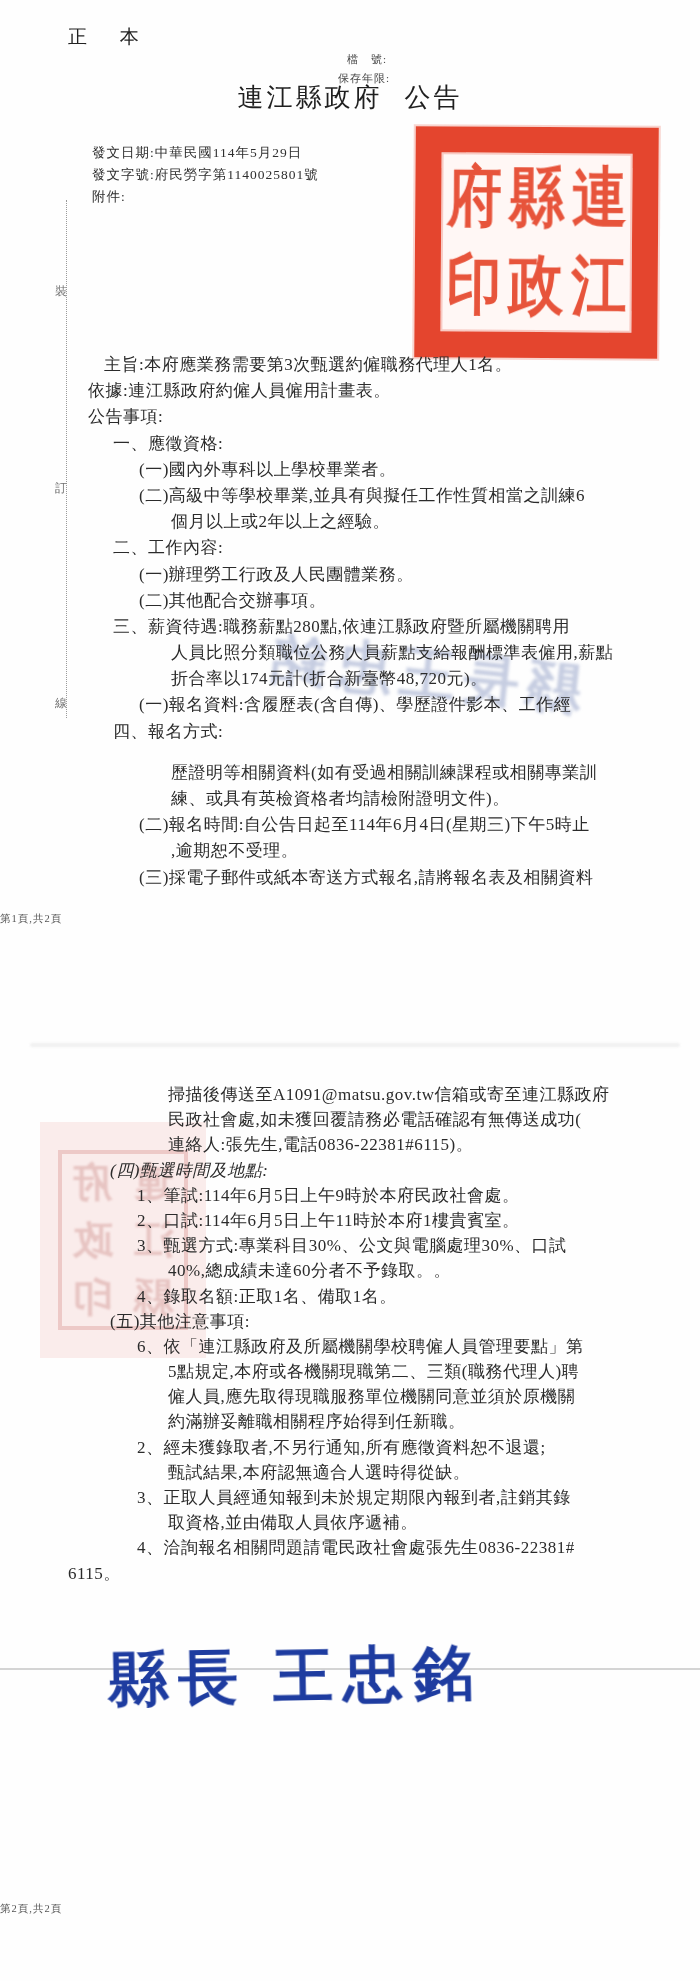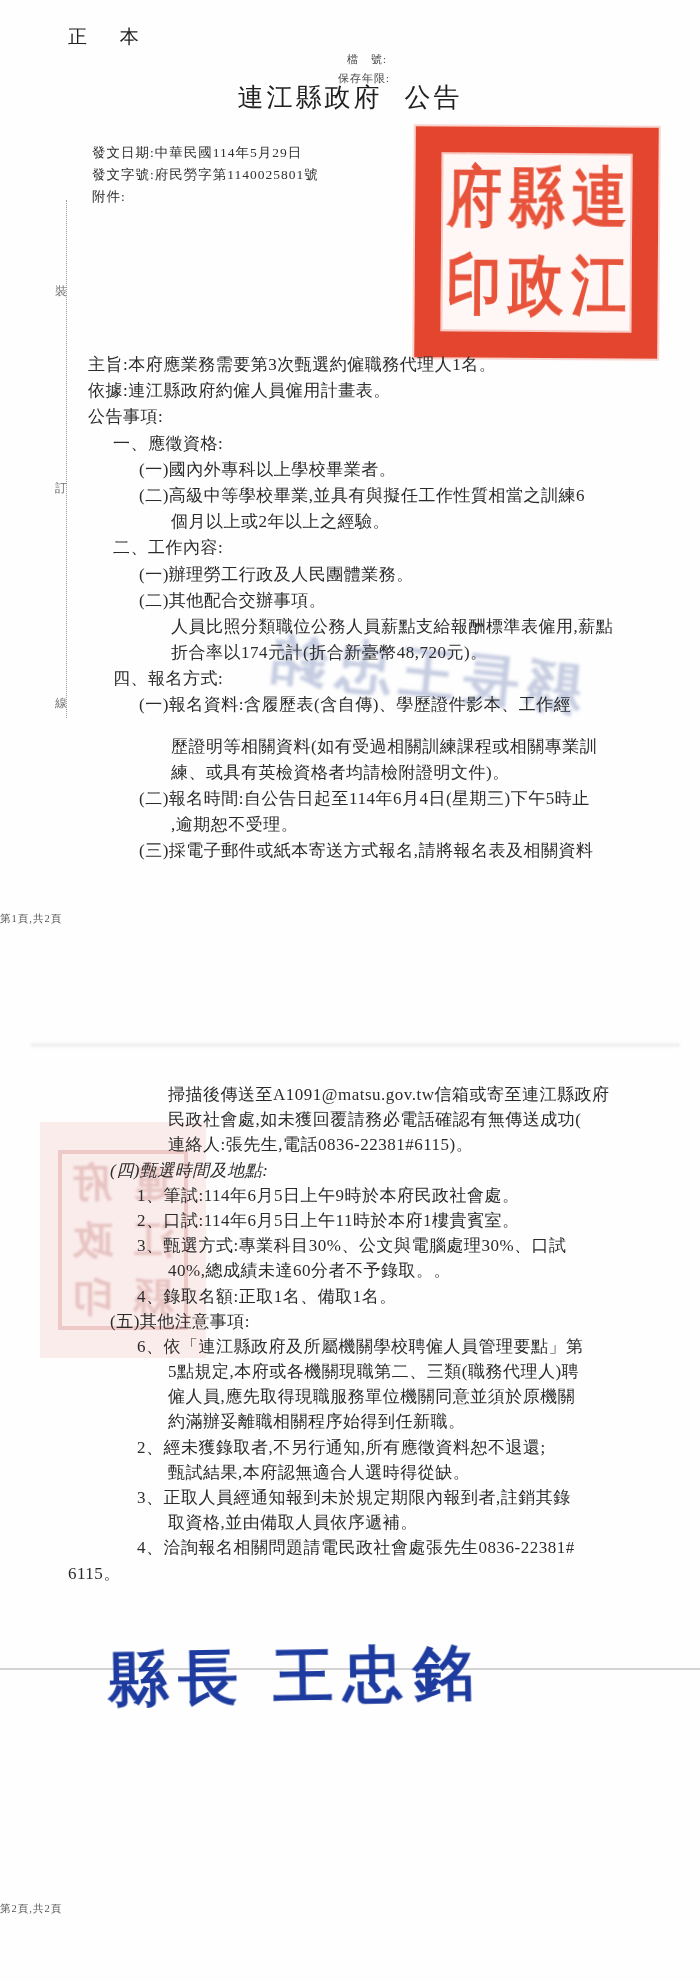--- a/index.html
+++ b/index.html
@@ -93,34 +93,35 @@
   </div>
 
   <div class="abs bind-line"></div>
   <div class="abs bind-ch" style="top:283px">裝</div>
   <div class="abs bind-ch" style="top:480px">訂</div>
   <div class="abs bind-ch" style="top:695px">線</div>
 
   <div class="abs ghost-sig">縣長王忠銘</div>
 
   <div class="abs lines" style="top:352px">
-      <div class="dline" style="height: 26.2px; line-height: 26.2px; padding-left: 88px;">主旨:本府應業務需要第3次甄選約僱職務代理人1名。</div>
+      <div class="dline" style="height: 26.2px; line-height: 26.2px; padding-left: 88px; margin-left: 16px;">主旨:本府應業務需要第3次甄選約僱職務代理人1名。</div>
       <div class="dline" style="height: 26.2px; line-height: 26.2px; padding-left: 88px;">依據:連江縣政府約僱人員僱用計畫表。</div>
       <div class="dline" style="height: 26.2px; line-height: 26.2px; padding-left: 88px;">公告事項:</div>
       <div class="dline" style="height: 26.2px; line-height: 26.2px; padding-left: 113px;">一、應徵資格:</div>
       <div class="dline" style="height: 26.2px; line-height: 26.2px; padding-left: 139px;">(一)國內外專科以上學校畢業者。</div>
       <div class="dline" style="height: 26.2px; line-height: 26.2px; padding-left: 139px;">(二)高級中等學校畢業,並具有與擬任工作性質相當之訓練6</div>
       <div class="dline" style="height: 26.2px; line-height: 26.2px; padding-left: 171px;">個月以上或2年以上之經驗。</div>
       <div class="dline" style="height: 26.2px; line-height: 26.2px; padding-left: 113px;">二、工作內容:</div>
       <div class="dline" style="height: 26.2px; line-height: 26.2px; padding-left: 139px;">(一)辦理勞工行政及人民團體業務。</div>
       <div class="dline" style="height: 26.2px; line-height: 26.2px; padding-left: 139px;">(二)其他配合交辦事項。</div>
+      <div class="dline" style="height: 26.2px; line-height: 26.2px; padding-left: 113px;">三、薪資待遇:職務薪點280點,依連江縣政府暨所屬機關聘用</div>
       <div class="dline" style="height: 26.2px; line-height: 26.2px; padding-left: 171px;">人員比照分類職位公務人員薪點支給報酬標準表僱用,薪點</div>
       <div class="dline" style="height: 26.2px; line-height: 26.2px; padding-left: 171px;">折合率以174元計(折合新臺幣48,720元)。</div>
+      <div class="dline" style="height: 26.2px; line-height: 26.2px; padding-left: 139px;">(一)報名資料:含履歷表(含自傳)、學歷證件影本、工作經</div>
       <div class="dline" style="height: 26.2px; line-height: 26.2px; padding-left: 113px;">四、報名方式:</div>
-      <div class="dline" style="height: 26.2px; line-height: 26.2px; padding-left: 139px;">(一)報名資料:含履歷表(含自傳)、學歷證件影本、工作經</div>
       <div class="dline" style="height: 26.2px; line-height: 26.2px; padding-left: 171px; margin-top: 15px;">歷證明等相關資料(如有受過相關訓練課程或相關專業訓</div>
       <div class="dline" style="height: 26.2px; line-height: 26.2px; padding-left: 171px;">練、或具有英檢資格者均請檢附證明文件)。</div>
       <div class="dline" style="height: 26.2px; line-height: 26.2px; padding-left: 139px;">(二)報名時間:自公告日起至114年6月4日(星期三)下午5時止</div>
       <div class="dline" style="height: 26.2px; line-height: 26.2px; padding-left: 171px;">,逾期恕不受理。</div>
       <div class="dline" style="height: 26.2px; line-height: 26.2px; padding-left: 139px;">(三)採電子郵件或紙本寄送方式報名,請將報名表及相關資料</div>
     </div>
 
   <div class="abs footer" style="top:912px">第1頁,共2頁</div>
 
   <div class="abs smudge1"></div>

